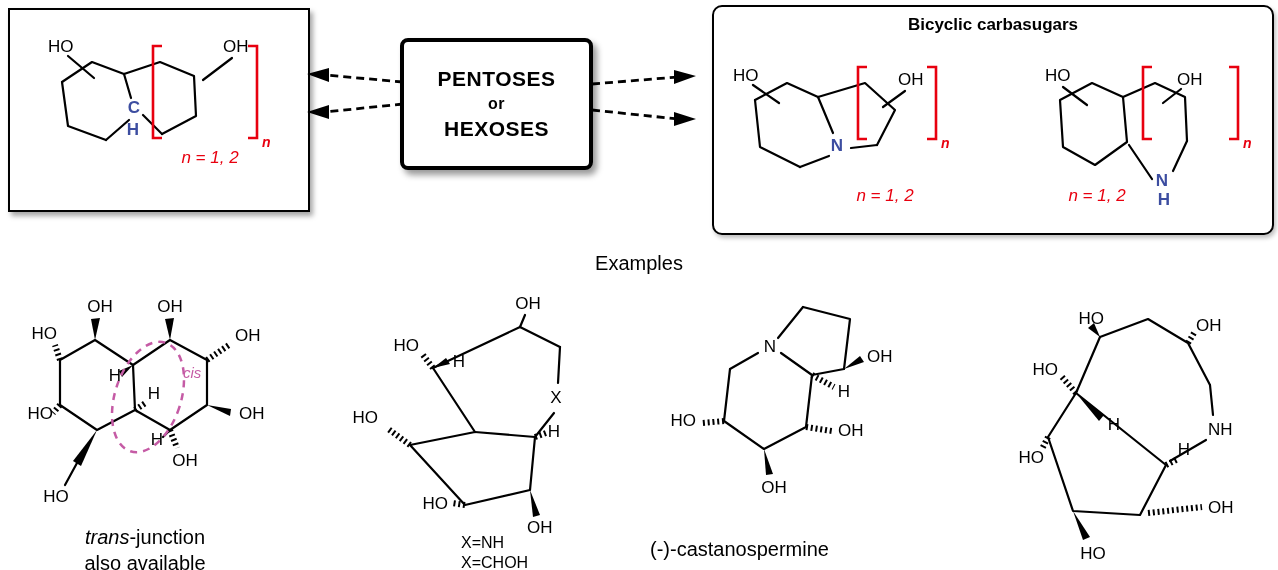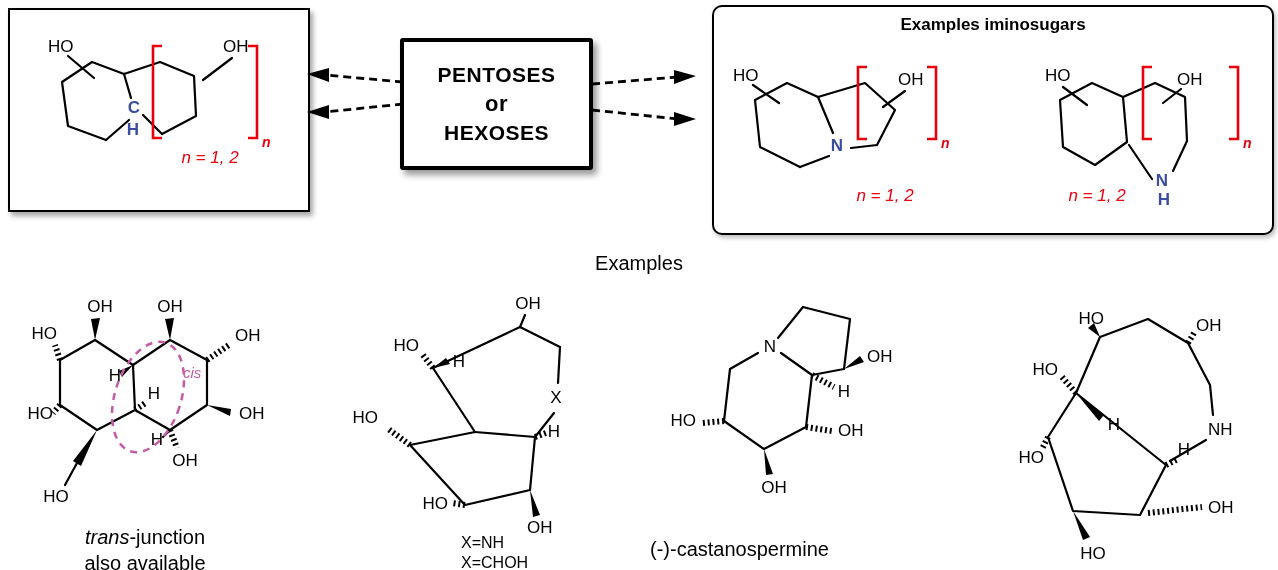--- a/index.html
+++ b/index.html
@@ -3,24 +3,24 @@
 <meta charset="utf-8">
 <style>
   html,body{margin:0;padding:0;background:#fff;}
   .canvas{position:relative;width:1278px;height:570px;background:#fff;overflow:hidden;
           font-family:"Liberation Sans",sans-serif;color:#000;}
   
   .carb-box{position:absolute;left:8px;top:8px;width:298px;height:200px;border:2px solid #000;
             background:#fff;box-shadow:3px 4px 5px rgba(0,0,0,.35);}
   .carb-cap{position:absolute;left:14px;bottom:8px;font-size:17px;font-weight:bold;}
   .center-box{position:absolute;left:400px;top:38px;width:185px;height:124px;border:4px solid #000;
-              border-radius:3px;background:#fff;box-shadow:4px 5px 6px rgba(0,0,0,.4);
+              border-radius:8px;background:#fff;box-shadow:4px 5px 6px rgba(0,0,0,.4);
               display:flex;flex-direction:column;align-items:center;justify-content:center;gap:4px;}
   .center-box div{font-size:21px;font-weight:bold;letter-spacing:.5px;}
-  .center-box .or{font-size:22px;}
+  .center-box .or{font-size:16px;}
   .imino-box{position:absolute;left:712px;top:5px;width:558px;height:226px;border:2px solid #000;
              border-radius:10px;background:#fff;box-shadow:2px 3px 4px rgba(0,0,0,.25);}
   .imino-title{position:absolute;left:0;right:0;top:8px;text-align:center;font-size:17px;font-weight:bold;}
   .examples-heading{position:absolute;left:0;right:0;top:252px;text-align:center;font-size:20px;}
   .ex1-cap1,.ex1-cap2{position:absolute;left:25px;width:240px;text-align:center;font-size:20px;}
   .ex1-cap1{top:526px;}
   .ex1-cap2{top:552px;}
   .ital{font-style:italic;}
   .ex3-cap{position:absolute;left:650px;top:538px;width:310px;text-align:left;font-size:20px;}
   
@@ -91,21 +91,21 @@
       <line class="darr" x1="4" y1="18" x2="90" y2="11"></line>
       <polygon class="ah" points="86,4 108,10 86,18"></polygon>
     </g>
     <g>
       <line class="darr" x1="4" y1="44" x2="90" y2="53"></line>
       <polygon class="ah" points="86,46 108,53 86,60"></polygon>
     </g>
   </svg>
 
   <div class="imino-box">
-    <div class="imino-title">Examples iminosugars</div>
+    <div class="imino-title">Bicyclic carbasugars</div>
     <svg width="554" height="198" viewBox="0 0 554 198" style="left:1px;top:26px;">
 
       <g>
         <polyline class="bond" points="40,67 72,50 103,64"></polyline>
         <line class="bond" x1="103" y1="64" x2="118" y2="100"></line>
         <line class="bond" x1="114" y1="123" x2="85" y2="134"></line>
         <polyline class="bond" points="85,134 45,114 40,67"></polyline>
         <polyline class="bond" points="103,64 150,50 180,77 162,112"></polyline>
         <line class="bond" x1="162" y1="112" x2="136" y2="115"></line>
         <line class="bond" x1="38" y1="52" x2="64" y2="70"></line>

